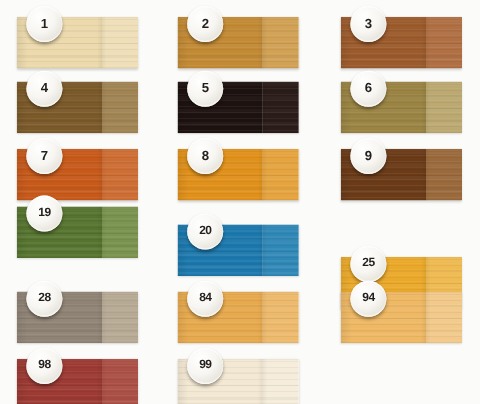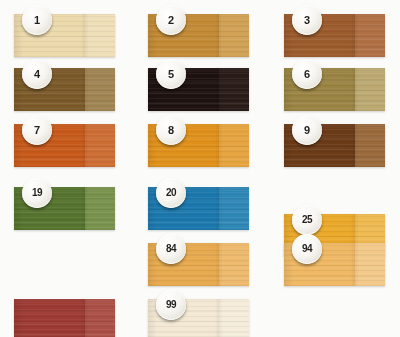--- a/index.html
+++ b/index.html
@@ -234,21 +234,21 @@
       <div class="chip">
         <div class="chip-main" style="background: rgb(107, 59, 24);"></div>
         <div class="chip-light" style="background: rgb(154, 106, 60);"></div>
         <div class="grain"></div>
         <div class="chip-shade"></div>
       </div>
       <div class="badge">
         <span class="badge-label">9</span>
       </div>
     </div>
-    <div class="swatch-cell" style="left: 14px; top: 187px; padding-left: 34px;">
+    <div class="swatch-cell" style="left: 14px; top: 172px; padding-left: 34px;">
       <div class="chip">
         <div class="chip-main" style="background: rgb(86, 116, 47);"></div>
         <div class="chip-light" style="background: rgb(121, 146, 77);"></div>
         <div class="grain"></div>
         <div class="chip-shade"></div>
       </div>
       <div class="badge">
         <span class="badge-label wide">19</span>
       </div>
     </div>
@@ -267,20 +267,31 @@
       <div class="chip">
         <div class="chip-main" style="background: rgb(234, 169, 42);"></div>
         <div class="chip-light" style="background: rgb(238, 186, 81);"></div>
         <div class="grain"></div>
         <div class="chip-shade"></div>
       </div>
       <div class="badge">
         <span class="badge-label wide">25</span>
       </div>
     </div>
+    <div class="swatch-cell" style="left: 14px; top: 243px;">
+      <div class="chip">
+        <div class="chip-main" style="background: rgb(143, 131, 117);"></div>
+        <div class="chip-light" style="background: rgb(183, 170, 149);"></div>
+        <div class="grain"></div>
+        <div class="chip-shade"></div>
+      </div>
+      <div class="badge">
+        <span class="badge-label wide">28</span>
+      </div>
+    </div>
     <div class="swatch-cell" style="left: 148px; top: 243px;">
       <div class="chip">
         <div class="chip-main" style="background: rgb(230, 169, 78);"></div>
         <div class="chip-light" style="background: rgb(237, 186, 109);"></div>
         <div class="grain"></div>
         <div class="chip-shade"></div>
       </div>
       <div class="badge">
         <span class="badge-label wide">84</span>
       </div>
@@ -296,20 +307,23 @@
         <span class="badge-label wide">94</span>
       </div>
     </div>
     <div class="swatch-cell" style="left: 14px; top: 299px;">
       <div class="chip">
         <div class="chip-main" style="background: rgb(156, 58, 51);"></div>
         <div class="chip-light" style="background: rgb(171, 80, 70);"></div>
         <div class="grain"></div>
         <div class="chip-shade"></div>
       </div>
+      <div class="badge">
+        <span class="badge-label wide">98</span>
+      </div>
     </div>
     <div class="swatch-cell" style="left: 148px; top: 299px;">
       <div class="chip">
         <div class="chip-main" style="background: rgb(243, 232, 211);"></div>
         <div class="chip-light" style="background: rgb(245, 236, 219);"></div>
         <div class="grain"></div>
         <div class="chip-shade"></div>
       </div>
       <div class="badge">
         <span class="badge-label wide">99</span>

